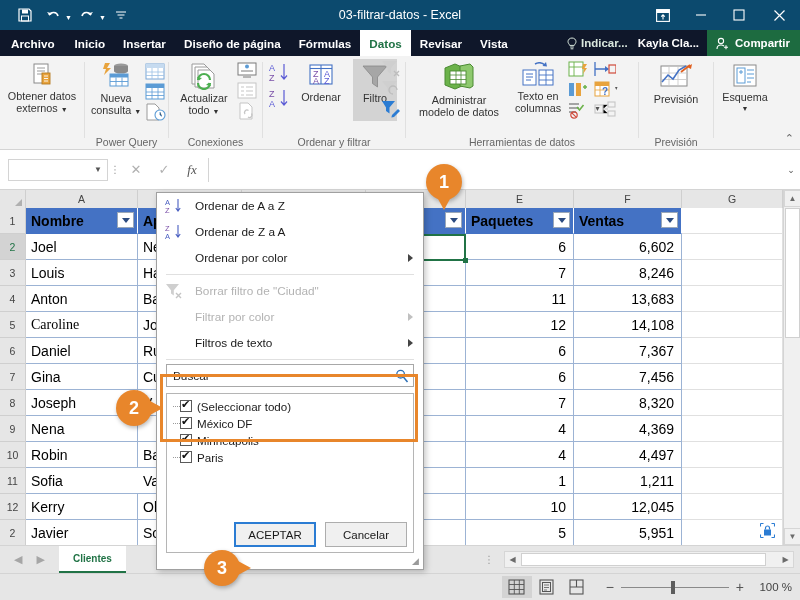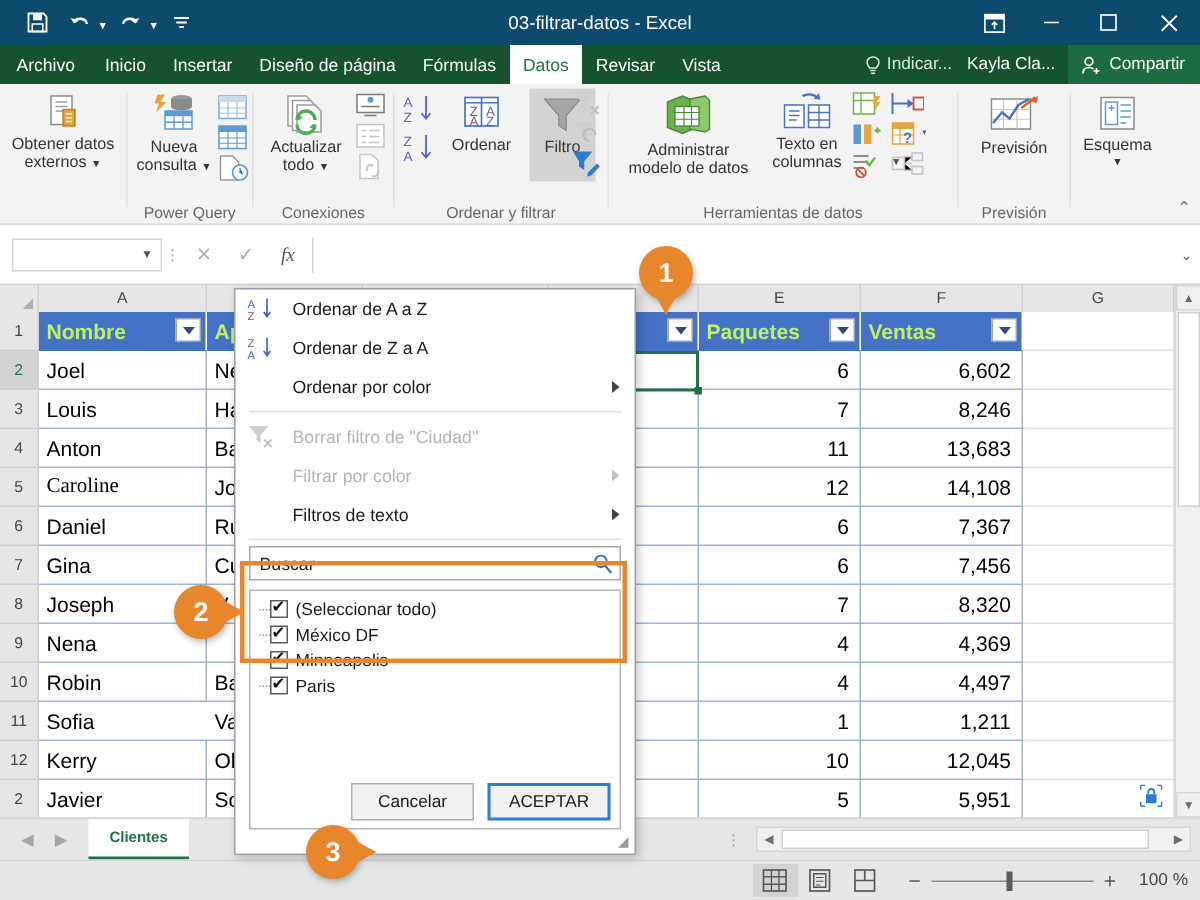--- a/index.html
+++ b/index.html
@@ -31,21 +31,21 @@
   .win-ctrls { margin-left: auto; display: flex; align-items: center; height: 30px; }
   .win-btn {
     width: 38px; height: 30px; display: flex; align-items: center; justify-content: center;
     color: #ffffff; font-size: 13px;
   }
   .win-btn.close { width: 42px; }
 
   
   .tabsrow {
     position: absolute; left: 0; top: 30px; width: 800px; height: 26px;
-    background: #14532d; display: flex; align-items: flex-start;
+    background: #0f172a; display: flex; align-items: flex-start; font-weight: bold;
   }
   .tab {
     height: 26px; padding: 0 9px; display: flex; align-items: center;
     color: #ffffff; font-size: 11.7px; white-space: nowrap;
   }
   .tab.archivo { padding: 0 11px; }
   .tab.active { background: #ffffff; color: #217346; }
   .tabs-right { margin-left: auto; display: flex; align-items: center; height: 26px; }
   .tell-me { color: #d9e8de; font-size: 11.5px; display: flex; align-items: center; gap: 4px; padding-right: 10px;}
   .acct { color: #ffffff; font-size: 11.5px; padding-right: 8px; }
@@ -127,21 +127,21 @@
   .cells { position: absolute; left: 26px; top: 18px; }
   .cell {
     position: absolute; height: 26px;
     display: flex; align-items: center;
     font-size: 14px; color: #000000;
     border-bottom: 1px solid #9cb3d4; border-right: 1px solid #9cb3d4;
     padding: 0 5px; background: #ffffff; overflow: hidden; white-space: nowrap;
   }
   .cell.num { justify-content: flex-end; padding-right: 7px; }
   .cell.hdr {
-    background: #4472c4; color: #bef264; font-weight: bold; font-size: 14px;
+    background: #4472c4; color: #000000; font-weight: bold; font-size: 14px;
     border-bottom: 1px solid #4472c4; border-right: 1px solid #ffffff;
   }
   .cell.empty { border-bottom: 1px solid #e0e0e0; border-right: 1px solid #e0e0e0; }
   .filter-btn {
     position: absolute; right: 3px; top: 4px; width: 17px; height: 16px;
     background: #ffffff; border: 1px solid #9aa7b8;
     display: flex; align-items: center; justify-content: center;
   }
   .filter-btn:after {
     content: ""; border-left: 4px solid transparent; border-right: 4px solid transparent;
@@ -952,22 +952,22 @@
         <span class="lbl">Minneapolis</span>
       </div>
       <div class="listitem">
         <span class="tree"></span>
         <span class="cbx"></span>
         <span class="lbl">Paris</span>
       </div>
     </div>
 
     <div class="dd-buttons">
+      <div class="ddbtn primary">ACEPTAR</div>
       <div class="ddbtn">Cancelar</div>
-      <div class="ddbtn primary">ACEPTAR</div>
     </div>
 
     <div class="dd-resize">◢</div>
   </div>
 
   <div class="callout down" style="left:426px; top:164px;">
     <span>1</span>
     <span class="tail"></span>
   </div>
 

